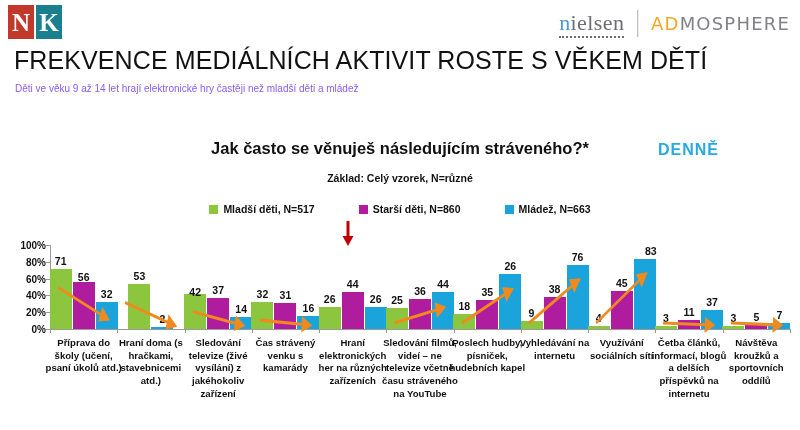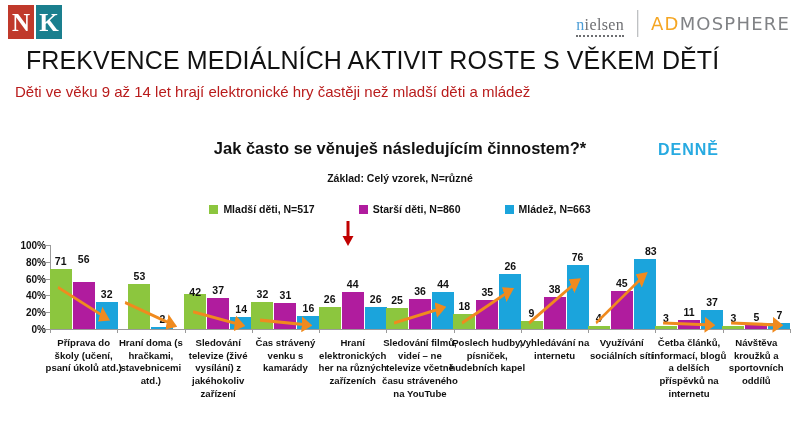--- a/index.html
+++ b/index.html
@@ -47,21 +47,21 @@
   .brand {
     position: absolute;
     right: 10px;
     top: 8px;
     display: flex;
     align-items: baseline;
     gap: 9px;
     font-family: "DejaVu Sans", sans-serif;
   }
   .brand-nielsen {
-    font-size: 16px;
+    font-size: 22px;
     font-family: "Liberation Serif", serif;
     color: #6d6e71;
     letter-spacing: .4px;
     border-bottom: 2px dotted #6d6e71;
     padding-bottom: 2px;
     line-height: 1;
   }
   .brand-nielsen .blue { color: #4a9cd6; }
   .brand-divider {
     color: #bcbec0;
@@ -79,29 +79,28 @@
 
   .main-title {
     position: absolute;
     left: 14px;
     top: 46px;
     font-size: 25px;
     font-weight: 400;
     letter-spacing: .1px;
     color: #111111;
     white-space: nowrap;
-    margin-left: 12px;
   }
   .sub-title {
     position: absolute;
     left: 15px;
     top: 83px;
-    font-size: 15px;
+    font-size: 10px;
     font-weight: 400;
-    color: #b91c1c;
+    color: #8b5cf6;
     white-space: nowrap;
   }
 
   
   .chart-title {
     position: absolute;
     left: 0;
     right: 0;
     top: 139px;
     text-align: center;
@@ -294,21 +293,21 @@
   <div class="brand">
     <span class="brand-nielsen"><span class="blue">n</span><span>ielsen</span></span>
     <span class="brand-divider">|</span>
     <span class="brand-admo"><span class="orange">AD</span><span>MOSPHERE</span></span>
   </div>
 
   <div class="main-title">FREKVENCE MEDIÁLNÍCH AKTIVIT ROSTE S VĚKEM DĚTÍ</div>
   <div class="sub-title">Děti ve věku 9 až 14 let hrají elektronické hry častěji než mladší děti a mládež</div>
 </div>
 
-<div class="chart-title">Jak často se věnuješ následujícím činnostem?*</div>
+<div class="chart-title">Jak často se věnuješ následujícím stráveného?*</div>
 <div class="denne-badge">DENNĚ</div>
 <div class="chart-base">Základ: Celý vzorek, N=různé</div>
 
 <div class="legend" id="legend">
     <div class="legend-item">
       <span class="legend-swatch" style="background: rgb(140, 198, 62);"></span>
       <span>Mladší děti, N=517</span>
     </div>
     <div class="legend-item">
       <span class="legend-swatch" style="background: rgb(176, 28, 158);"></span>
@@ -332,21 +331,21 @@
   <div class="axis-line-y"></div>
   <div class="axis-line-x"></div>
   <div class="groups" id="groups">
       <div class="group">
         <div class="bars">
           <div class="bar-wrap">
             <div class="bar-value" style="bottom: 61.64px;">71</div>
             <div class="bar" style="height: 59.64px; background: rgb(140, 198, 62);"></div>
           </div>
           <div class="bar-wrap">
-            <div class="bar-value" style="bottom: 64px;">56</div>
+            <div class="bar-value" style="bottom: 46px;">56</div>
             <div class="bar" style="height: 47.04px; background: rgb(176, 28, 158);"></div>
           </div>
           <div class="bar-wrap">
             <div class="bar-value" style="bottom: 28.88px;">32</div>
             <div class="bar" style="height: 26.88px; background: rgb(27, 164, 220);"></div>
           </div>
         </div>
         <svg class="trend-arrow" viewBox="0 0 100 86" preserveAspectRatio="none">
           <defs>
             <marker id="ah0" markerWidth="5" markerHeight="5" refX="3.2" refY="2.5" orient="auto">

